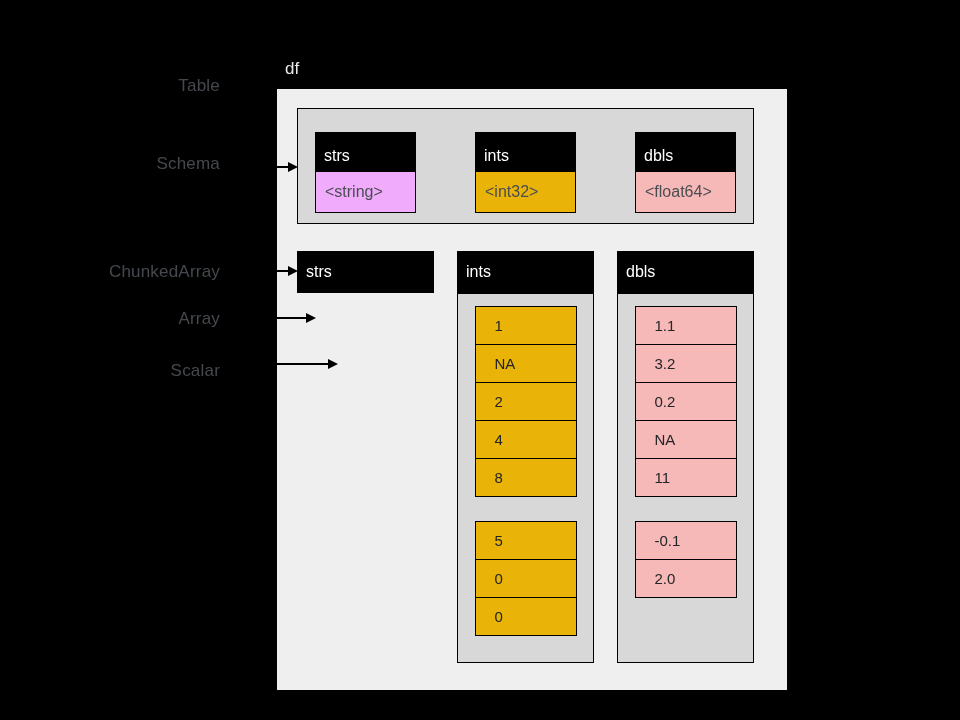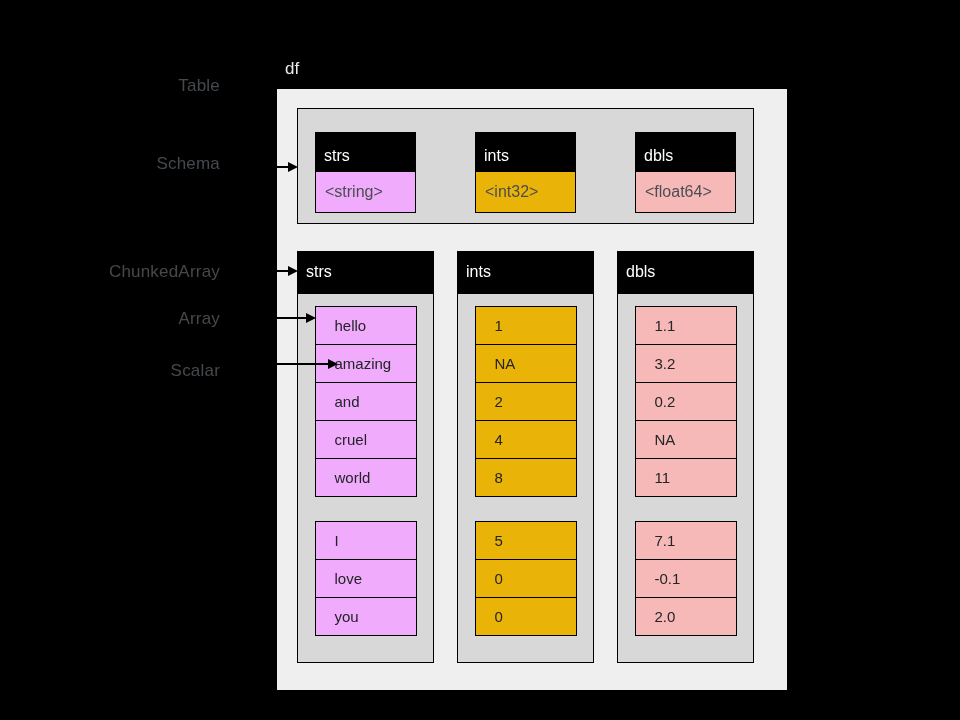--- a/index.html
+++ b/index.html
@@ -126,34 +126,20 @@
     <div class="field-header">ints</div>
     <div class="field-type bg-yellow">&lt;int32&gt;</div>
   </div>
   <div class="schema-field sf-2">
     <div class="field-header">dbls</div>
     <div class="field-type bg-pink">&lt;float64&gt;</div>
   </div>
 
   <div class="column col-0">
     <div class="col-header">strs</div>
-    <div class="col-body">
-      <div class="chunk chunk-1">
-        <div class="cell bg-blue">hello</div>
-        <div class="cell bg-blue">amazing</div>
-        <div class="cell bg-blue">and</div>
-        <div class="cell bg-blue">cruel</div>
-        <div class="cell bg-blue">world</div>
-      </div>
-      <div class="chunk chunk-2">
-        <div class="cell bg-blue">I</div>
-        <div class="cell bg-blue">love</div>
-        <div class="cell bg-blue">you</div>
-      </div>
-    </div>
   </div>
 
   <div class="column col-1">
     <div class="col-header">ints</div>
     <div class="col-body">
       <div class="chunk chunk-1">
         <div class="cell bg-yellow">1</div>
         <div class="cell bg-yellow">NA</div>
         <div class="cell bg-yellow">2</div>
         <div class="cell bg-yellow">4</div>
@@ -171,21 +157,20 @@
     <div class="col-header">dbls</div>
     <div class="col-body">
       <div class="chunk chunk-1">
         <div class="cell bg-pink">1.1</div>
         <div class="cell bg-pink">3.2</div>
         <div class="cell bg-pink">0.2</div>
         <div class="cell bg-pink">NA</div>
         <div class="cell bg-pink">11</div>
       </div>
       <div class="chunk chunk-2">
-        <div class="cell bg-pink">7.1</div>
         <div class="cell bg-pink">-0.1</div>
         <div class="cell bg-pink">2.0</div>
       </div>
     </div>
   </div>
 
   <div class="arrow arr-schema"></div>
   <div class="arrow arr-chunkedarray"></div>
   <div class="arrow arr-array"></div>
   <div class="arrow arr-scalar"></div>

